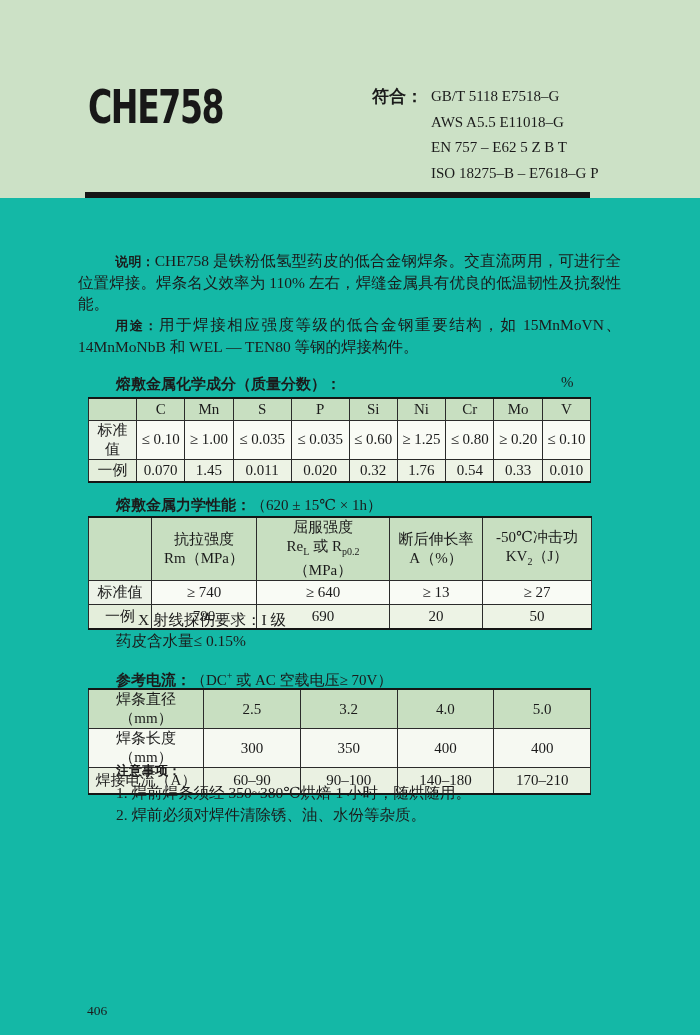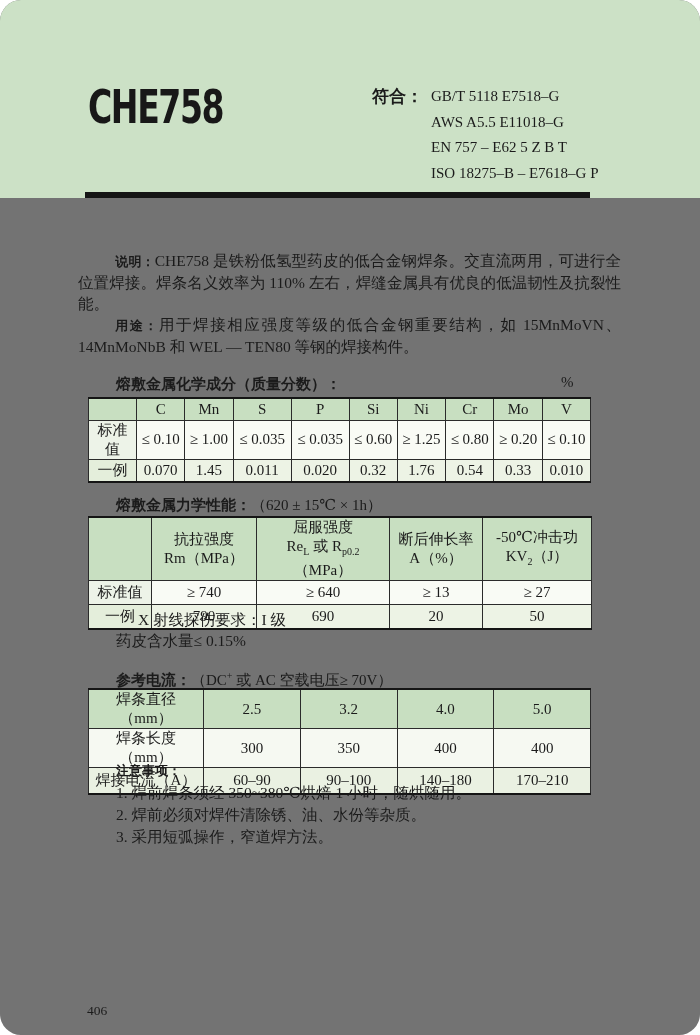--- a/index.html
+++ b/index.html
@@ -1,21 +1,20 @@
 <!DOCTYPE html>
 <html><head>
 <meta charset="utf-8">
 <style>
   * { margin:0; padding:0; box-sizing:border-box; }
   html,body { background:#ffffff; }
   .page {
     position:relative; width:700px; height:1035px;
-    background:#737373; color:#1b1b1b; overflow:hidden;
+    background:#14b8a6; color:#1b1b1b; overflow:hidden;
     font-family:"Liberation Serif","DejaVu Serif",serif;
-    border-radius:21px;
   }
   
   .header { position:absolute; left:0; top:0; width:700px; height:198px; background:#cce1c6; }
   .product-code {
     position:absolute; left:88px; top:84px;
     font-family:"DejaVu Sans","Liberation Sans",sans-serif;
     font-weight:800; font-size:46px; line-height:46px; letter-spacing:-2px;
     color:#181818; transform:scaleX(0.72); transform-origin:left top; white-space:nowrap;
   }
   .standards { position:absolute; left:372px; top:84px; display:flex; }
@@ -228,18 +227,17 @@
       <td>140–180</td>
       <td>170–210</td>
     </tr>
   </tbody>
     </table>
 
   <div class="notes">
     <span class="blabel">注意事项：</span>
     <div>1. 焊前焊条须经 350~380℃烘焙 1 小时，随烘随用。</div>
     <div>2. 焊前必须对焊件清除锈、油、水份等杂质。</div>
-    <div>3. 采用短弧操作，窄道焊方法。</div>
   </div>
 
   <div class="pagenum">406</div>
 
 </div>
 
 </body></html>

